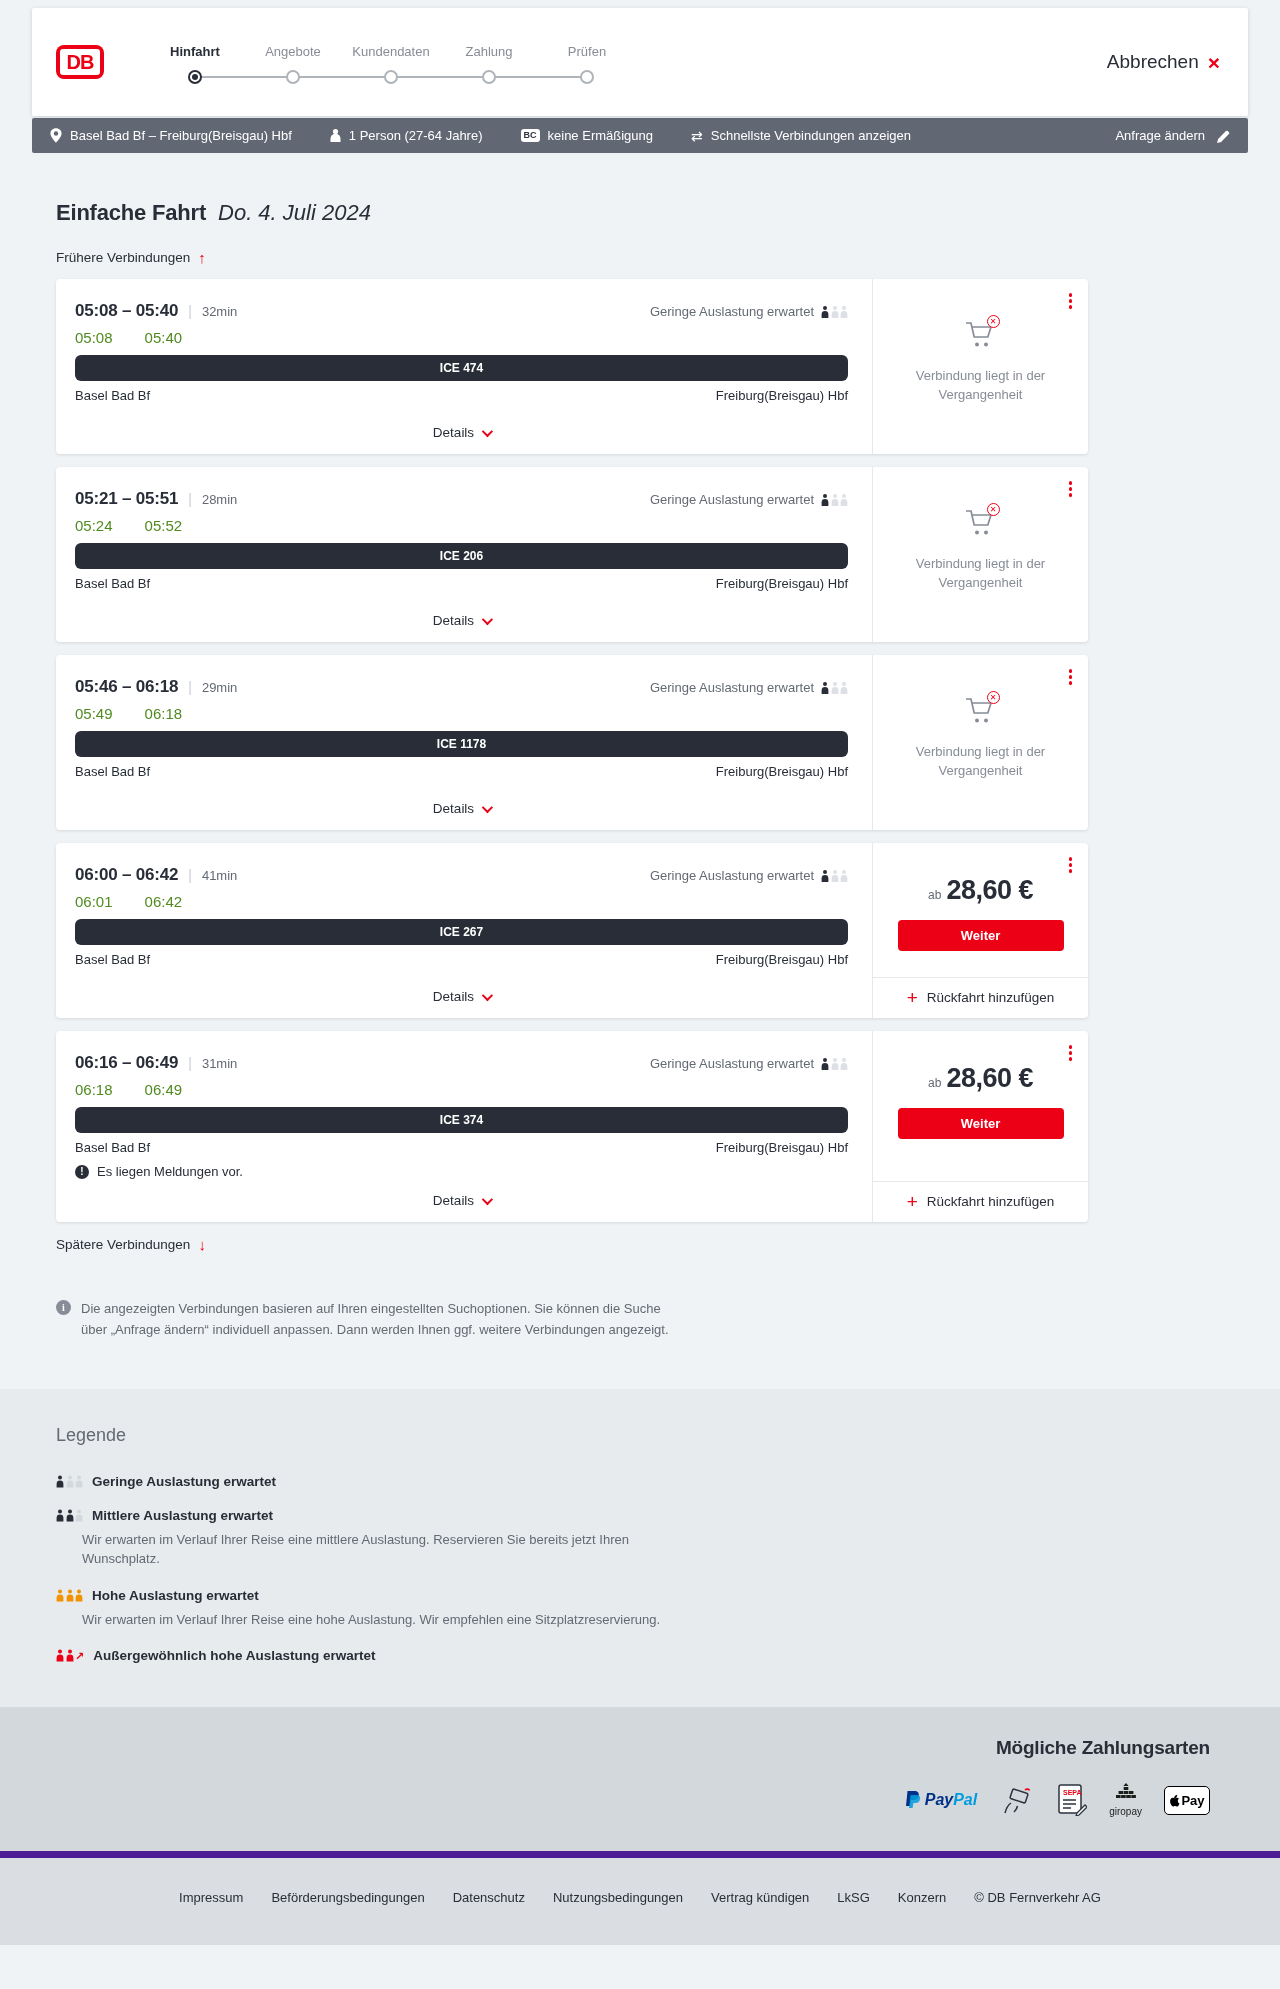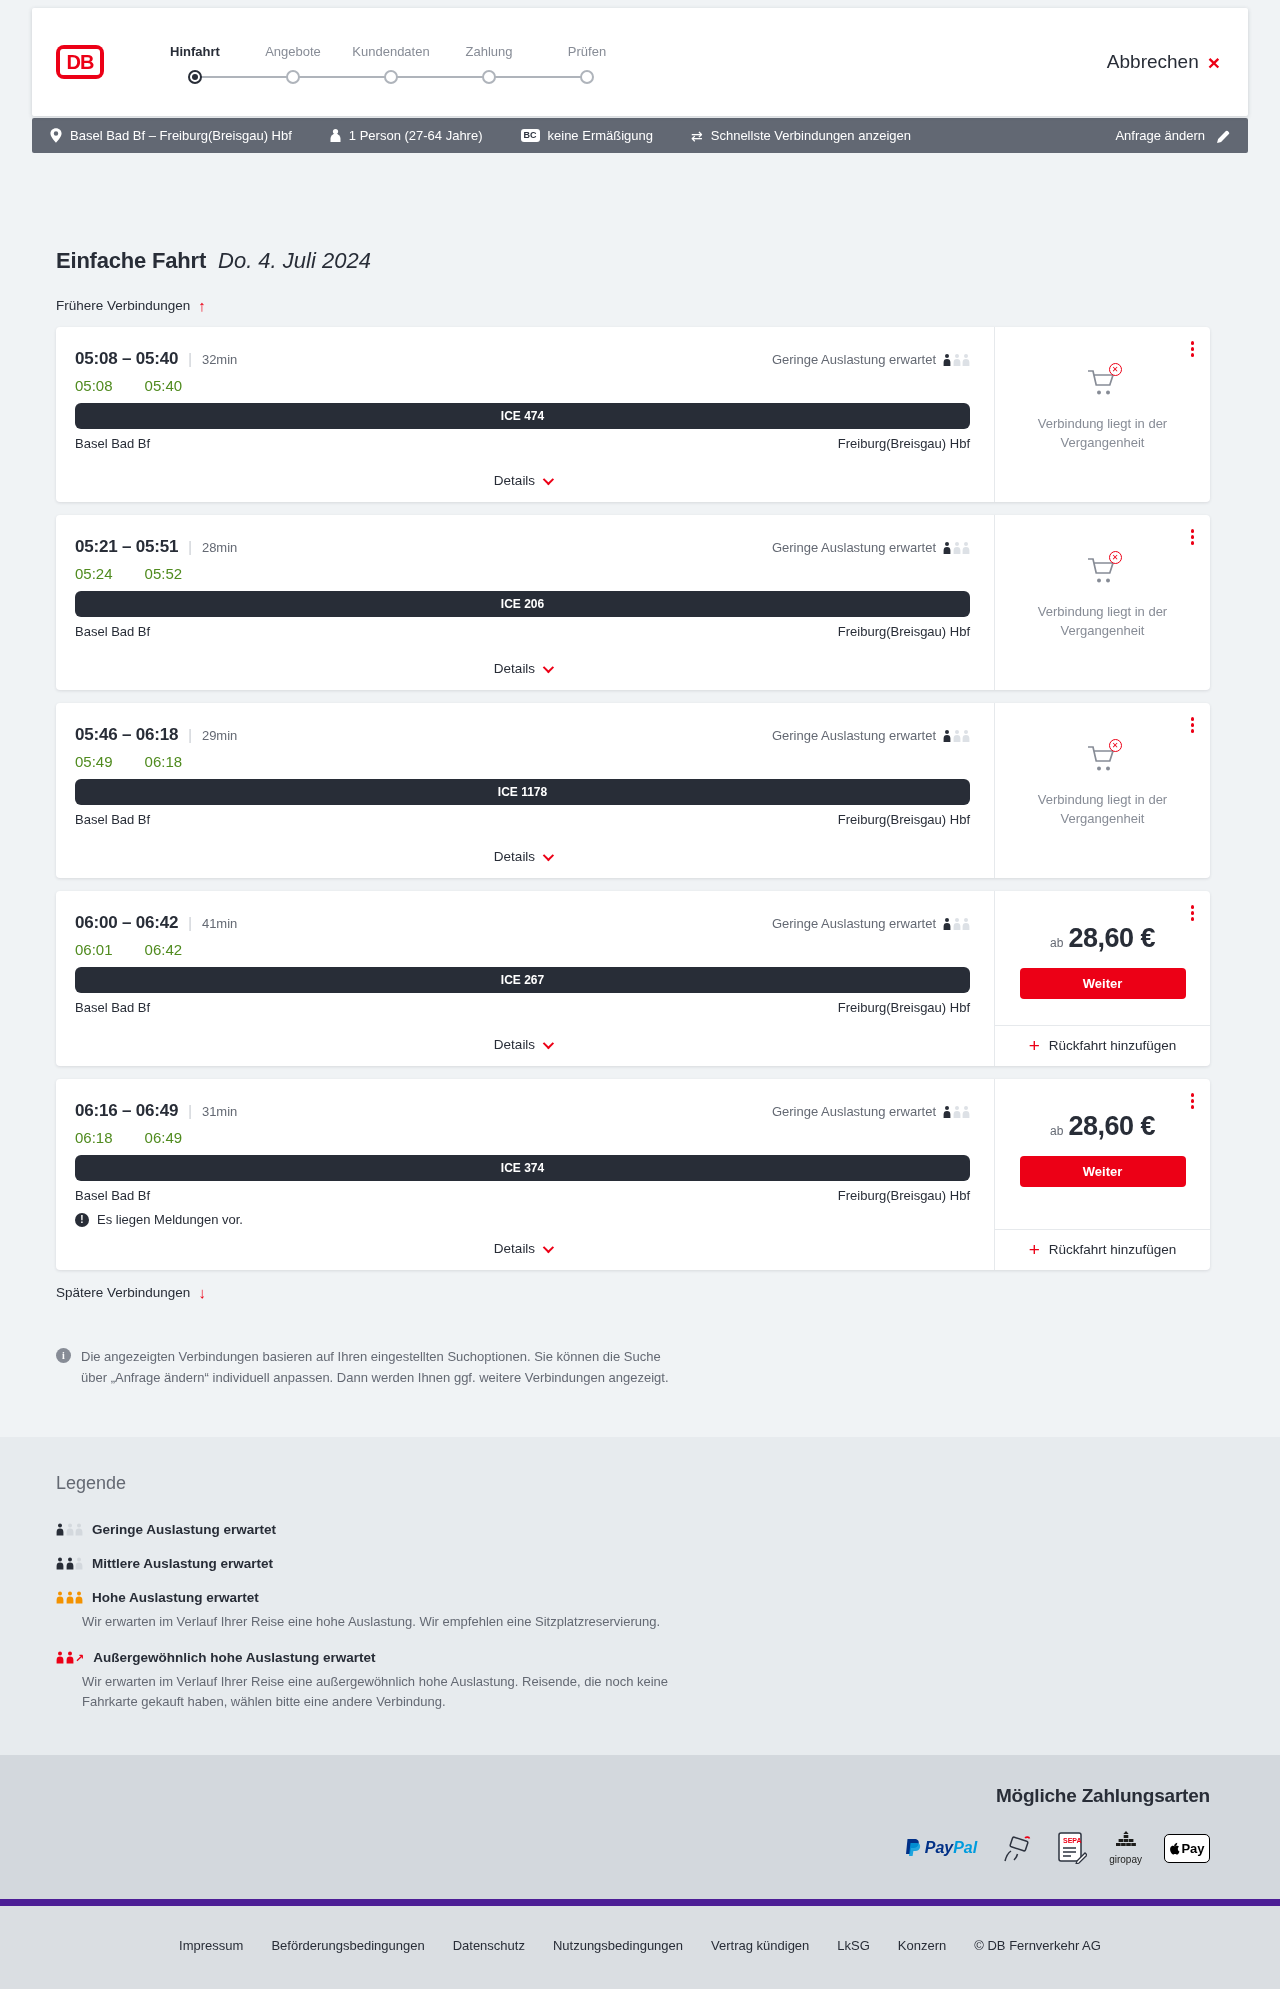--- a/index.html
+++ b/index.html
@@ -64,21 +64,21 @@
   }
   .sb-item { display:flex; align-items:center; gap:8px; white-space:nowrap; }
   .sb-item svg { flex:0 0 auto; }
   .bc-badge {
     background:#fff; color:#2d333f; font-size:9px; font-weight:bold;
     border-radius:3px; padding:2px 3px; line-height:1;
   }
   .sb-edit { margin-left:auto; display:flex; align-items:flex-end; gap:12px; cursor:pointer; }
 
   
-  .main { margin-left:56px; width:1154px;margin-top:48px; }
+  .main { margin-left:56px; width:1032px; }
   .page-title { padding-top:47px; display:flex; align-items:baseline; gap:12px; }
   .page-title .t1 { font-size:22px; font-weight:bold; letter-spacing:-.2px; }
   .page-title .t2 { font-size:22px; font-weight:normal;font-style:italic; }
   .scroll-link { margin-top:23px; display:flex; align-items:center; gap:8px; font-size:13.5px; cursor:pointer; width:max-content; }
   .scroll-link .arr { color:#ec0016; font-size:15px; font-weight:bold; }
   .scroll-link.later { margin-top:14px; }
 
   
   .card {
     margin-top:13px; background:#fff; border-radius:4px;
@@ -623,20 +623,21 @@
                 <circle cx="4" cy="2" r="2" fill="#282d37"></circle>
                 <path d="M.6 12V8.4a3.4 3.4 0 0 1 6.8 0V12z" fill="#282d37"></path>
               </svg>
             <svg width="8" height="13" viewBox="0 0 8 12">
                 <circle cx="4" cy="2" r="2" fill="#d3d8dd"></circle>
                 <path d="M.6 12V8.4a3.4 3.4 0 0 1 6.8 0V12z" fill="#d3d8dd"></path>
               </svg>
           </span>
           <span>Mittlere Auslastung erwartet</span>
         </div>
+        <p class="legend-desc">Wir erwarten im Verlauf Ihrer Reise eine mittlere Auslastung. Reservieren Sie bereits jetzt Ihren Wunschplatz.</p>
       </div>
 
       <div class="legend-item">
         <div class="legend-item-label">
           <span class="pictos">
             <svg width="8" height="13" viewBox="0 0 8 12">
                 <circle cx="4" cy="2" r="2" fill="#f39200"></circle>
                 <path d="M.6 12V8.4a3.4 3.4 0 0 1 6.8 0V12z" fill="#f39200"></path>
               </svg>
             <svg width="8" height="13" viewBox="0 0 8 12">
@@ -661,21 +662,20 @@
                 <path d="M.6 12V8.4a3.4 3.4 0 0 1 6.8 0V12z" fill="#ec0016"></path>
               </svg>
             <svg width="8" height="13" viewBox="0 0 8 12">
                 <circle cx="4" cy="2" r="2" fill="#ec0016"></circle>
                 <path d="M.6 12V8.4a3.4 3.4 0 0 1 6.8 0V12z" fill="#ec0016"></path>
               </svg>
             <span style="color:#ec0016;font-size:11px;font-weight:bold;line-height:1;">↗</span>
           </span>
           <span>Außergewöhnlich hohe Auslastung erwartet</span>
         </div>
-        <p class="legend-desc">Wir erwarten im Verlauf Ihrer Reise eine außergewöhnlich hohe Auslastung. Reisende, die noch keine Fahrkarte gekauft haben, wählen bitte eine andere Verbindung.</p>
       </div>
 
     </div>
   </div>
 </section>
 
 <section class="pay-section">
   <h2 class="pay-title">Mögliche Zahlungsarten</h2>
   <div class="pay-icons">
     <div class="pay-item">

